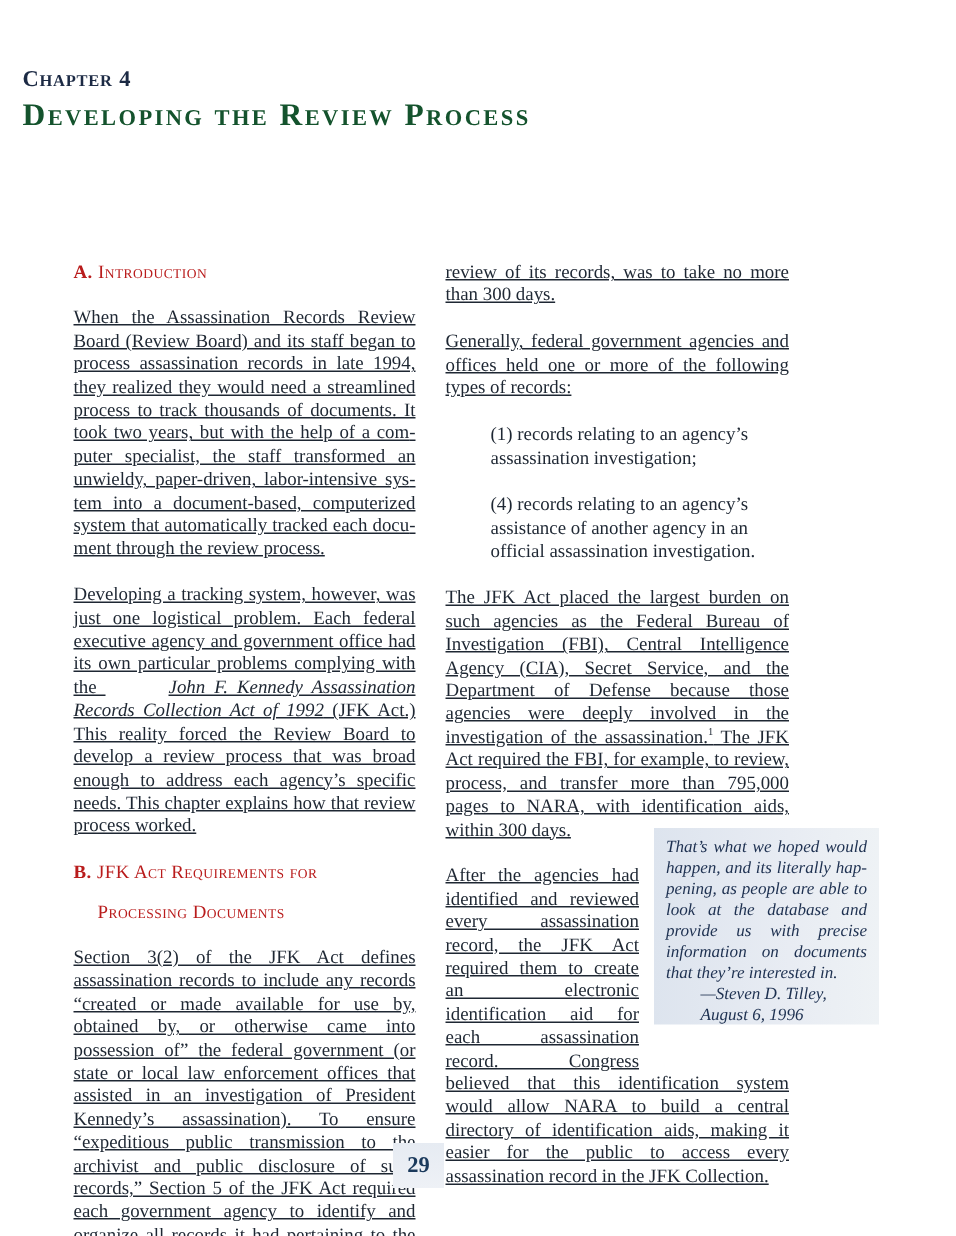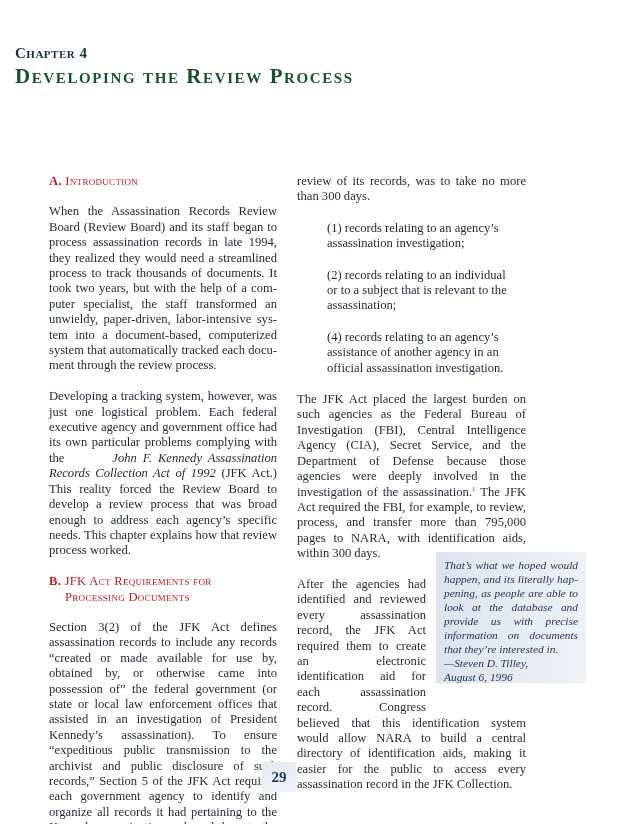--- a/index.html
+++ b/index.html
@@ -25,36 +25,36 @@
     font-size: 12.6px; line-height: 15.4px; color: #1e2733; text-align: justify;
     hyphens: manual;
   }
   .col-left { left: 49px; width: 228px; }
   .col-right { left: 297px; width: 229px; }
   .sec-head {
     font-weight: normal; font-variant: small-caps; font-size: 12.6px;
     color: #b91c1c; letter-spacing: 0.3px; margin: 0;
   }
   .sec-head .bold { font-weight: bold; }
-  .sec-head .indent { display: block; padding-left: 16px; }
-  p { margin: 0 0 15.4px 0; }
+  .sec-head .indent { display: block; padding-left: 16px; margin-top: 11px; }
+  p { margin: 0 0 15.4px 0; text-decoration: underline; }
   .gap-head { height: 15px; }
   ul.records { list-style: none; margin: 0 0 15.4px 0; padding: 0 0 0 14px; text-align: left; }
   ul.records li { margin: 16px; }
   em { font-style: italic; margin-left: 42px; }
   sup { font-size: 7px; vertical-align: 5px; line-height: 0; }
   .pullquote {
     position: absolute; left: 436px; top: 552px; width: 150px; height: 131px;
     background: linear-gradient(90deg, #dde4ee 0%, #e8ecf3 60%, #eef2f5 100%);
     box-sizing: border-box; padding: 6px 8px 6px 8px;
     font-family: "Liberation Serif", "DejaVu Serif", serif;
     font-style: italic; font-size: 11.4px; line-height: 14px; color: #1d3050;
     text-align: justify;
   }
-  .pullquote .attrib { text-align: left; display: block; }
+  .pullquote .attrib { text-align: left; display: block; margin-left: 23px; }
   .float-gap { float: right; width: 90px; height: 134px; margin-left: 10px; }
   .page-num {
     position: absolute; left: 262px; top: 762px; width: 34px; height: 30px;
     background: linear-gradient(180deg, #e6ebf2 0%, #eef1f6 100%);
     text-align: center; line-height: 30px;
     font-family: "Liberation Serif", "DejaVu Serif", serif;
     font-weight: bold; font-size: 15px; color: #1b3a5c;
   }
 </style>
 </head>
@@ -77,23 +77,23 @@
     <span class="bold">B.</span>
     <span>JFK Act Requirements for</span>
     <span class="indent">Processing Documents</span>
   </h3>
   <div class="gap-head"></div>
   <p>Section 3(2) of the JFK Act defines assassina­tion records to include any records “created or made available for use by, obtained by, or otherwise came into possession of” the fed­eral government (or state or local law enforcement offices that assisted in an inves­tigation of President Kennedy’s assassina­tion). To ensure “expeditious public trans­mission to the archivist and public disclosure of such records,” Section 5 of the JFK Act required each government agency to identify and organize all records it had pertaining to the Kennedy assassination and send them to the National Archives and Records Adminis­tration (NARA) along with an electronic finding aid to ensure easier public access. The entire process, including each agency’s</p>
 </div>
 
 <div class="col col-right">
   <p>review of its records, was to take no more than 300 days.</p>
+  <p>Generally, federal government agencies and offices held one or more of the following types of records:</p>
   <ul class="records">
     <li>(1) records relating to an agency’s assas­sination investigation;</li>
-    <li>(2) records relating to an individual or to a subject that is relevant to the assassi­nation;</li>
     <li>(4) records relating to an agency’s assis­tance of another agency in an official assassination investigation.</li>
   </ul>
   <p><span>The JFK Act placed the largest burden on such agencies as the Federal Bureau of Inves­tigation (FBI), Central Intelligence Agency (CIA), Secret Service, and the Department of Defense because those agencies were deeply involved in the investigation of the assassi­nation.</span><sup>1</sup><span> The JFK Act required the FBI, for example, to review, process, and transfer more than 795,000 pages to NARA, with identification aids, within 300 days.</span></p>
   <p><span class="float-gap" aria-hidden="true"></span><span>After the agencies had identified and reviewed every assassination record, the JFK Act required them to create an elec­tronic identification aid for each assassination record. Congress believed that this identification system would allow NARA to build a central directory of identification aids, making it eas­ier for the public to access every assassina­tion record in the JFK Collection.</span></p>
 </div>
 
 <div class="pullquote">
   <span>That’s what we hoped would happen, and its literally hap­pening, as people are able to look at the database and pro­vide us with precise information on documents that they’re inter­ested in.</span>
   <span class="attrib">—Steven D. Tilley,</span>
   <span class="attrib">August 6, 1996</span>

